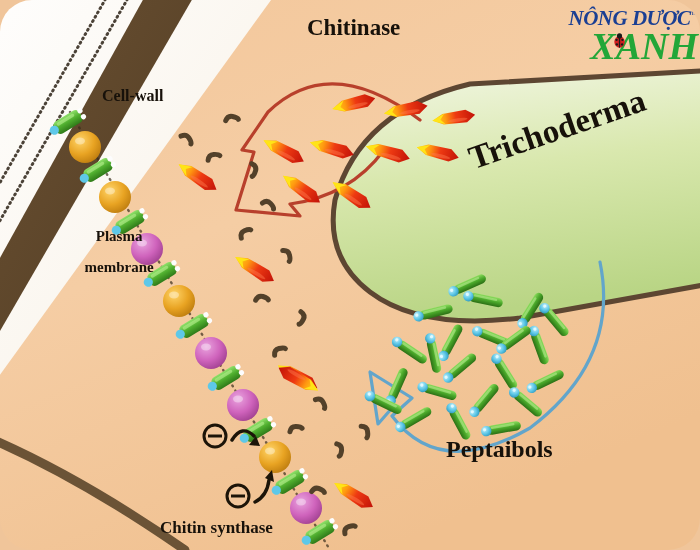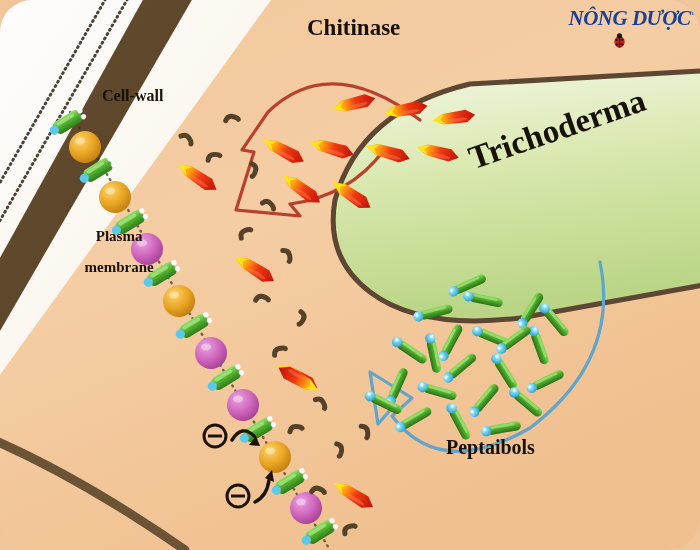--- a/index.html
+++ b/index.html
@@ -12,21 +12,21 @@
   #art{position:absolute;left:0;top:0;width:700px;height:550px;}
 
   .lbl{position:absolute;color:#17110a;font-family:"Liberation Serif",serif;
        font-weight:bold;white-space:pre;line-height:1.05;}
 
   #lbl-chitinase{left:307px;top:16px;font-size:23px;}
   #lbl-cellwall{left:102px;top:88px;font-size:16px;}
   #lbl-plasma{left:48px;top:213px;font-size:15px;text-align:center;margin-left:29px;}
   #lbl-host{left:18px;top:362px;font-size:31px;}
   #lbl-chitinsyn{left:160px;top:519px;font-size:17px;}
-  #lbl-peptaibols{left:446px;top:437px;font-size:20px;}
+  #lbl-peptaibols{left:446px;top:437px;font-size:24px;}
   #lbl-tricho{left:470px;top:142px;font-size:33px;
       transform:rotate(-19deg);transform-origin:0 50%;}
 
   
   #logo{position:absolute;left:556px;top:4px;width:142px;height:66px;
         text-align:right;font-family:Liberation Serif, serif;}
   #logo .l1{font-size:21px;font-weight:bold;font-style:italic;color:#1b3f93;
             letter-spacing:-.5px;line-height:22px;white-space:nowrap;}
   #logo .tm{font-size:8px;vertical-align:super;}
   #logo .l2{font-size:38px;font-weight:bold;font-style:italic;color:#23a638;
@@ -389,28 +389,29 @@
 <div class="lbl" id="lbl-chitinase">Chitinase</div>
 
 <div class="lbl" id="lbl-cellwall">Cell-wall</div>
 
 <div class="lbl" id="lbl-plasma">
   <span>Plasma</span><br>
   <span>membrane</span>
 </div>
 
 
+<div class="lbl" id="lbl-chitinsyn">Chitin synthase</div>
 
 <div class="lbl" id="lbl-peptaibols">Peptaibols</div>
 
 <div class="lbl" id="lbl-tricho">Trichoderma</div>
 
 <div id="logo">
   <div class="l1"><span>NÔNG DƯỢC</span><span class="tm">™</span></div>
-  <div class="l2">
+  <div class="l2"><span>XANH</span>
     <svg id="bug" viewBox="0 0 20 22">
       <ellipse cx="10" cy="13" rx="8" ry="9" fill="#d01f1f"></ellipse>
       <circle cx="10" cy="4" r="4" fill="#1a1a1a"></circle>
       <rect x="9" y="5" width="2" height="17" fill="#1a1a1a"></rect>
       <circle cx="5.5" cy="10" r="1.8" fill="#1a1a1a"></circle>
       <circle cx="14.5" cy="10" r="1.8" fill="#1a1a1a"></circle>
       <circle cx="6" cy="17" r="1.8" fill="#1a1a1a"></circle>
       <circle cx="14" cy="17" r="1.8" fill="#1a1a1a"></circle>
     </svg>
   </div>

